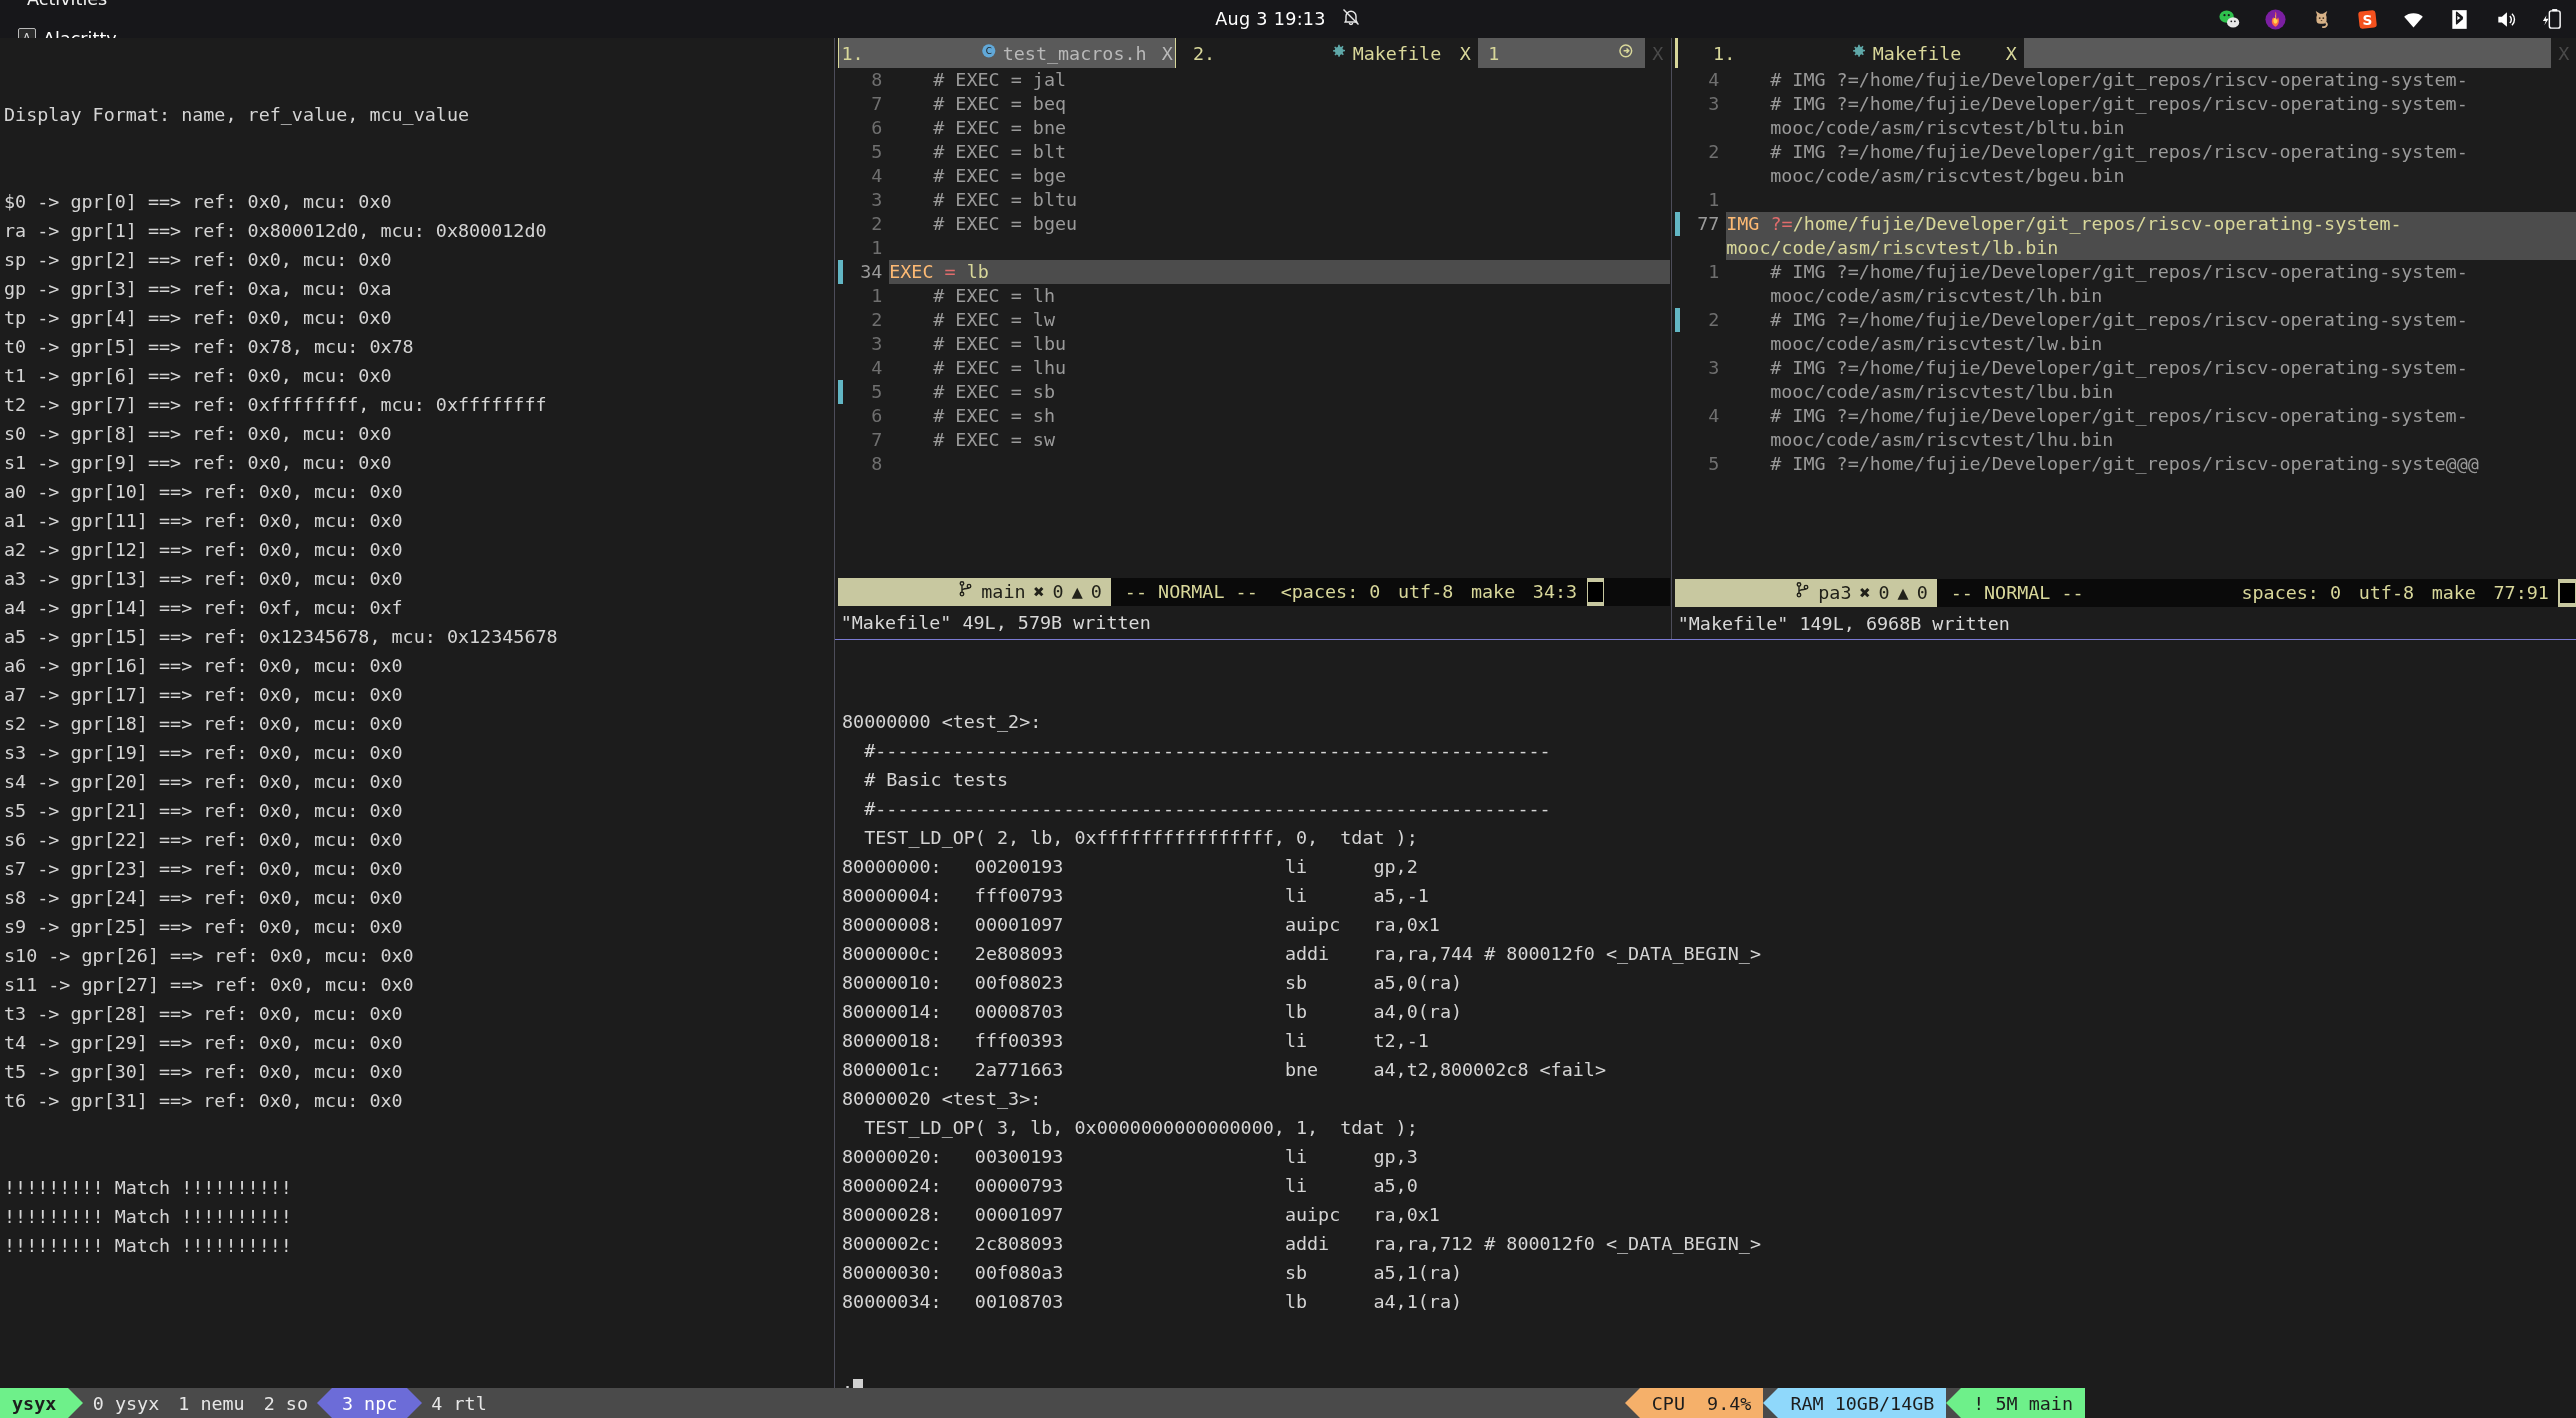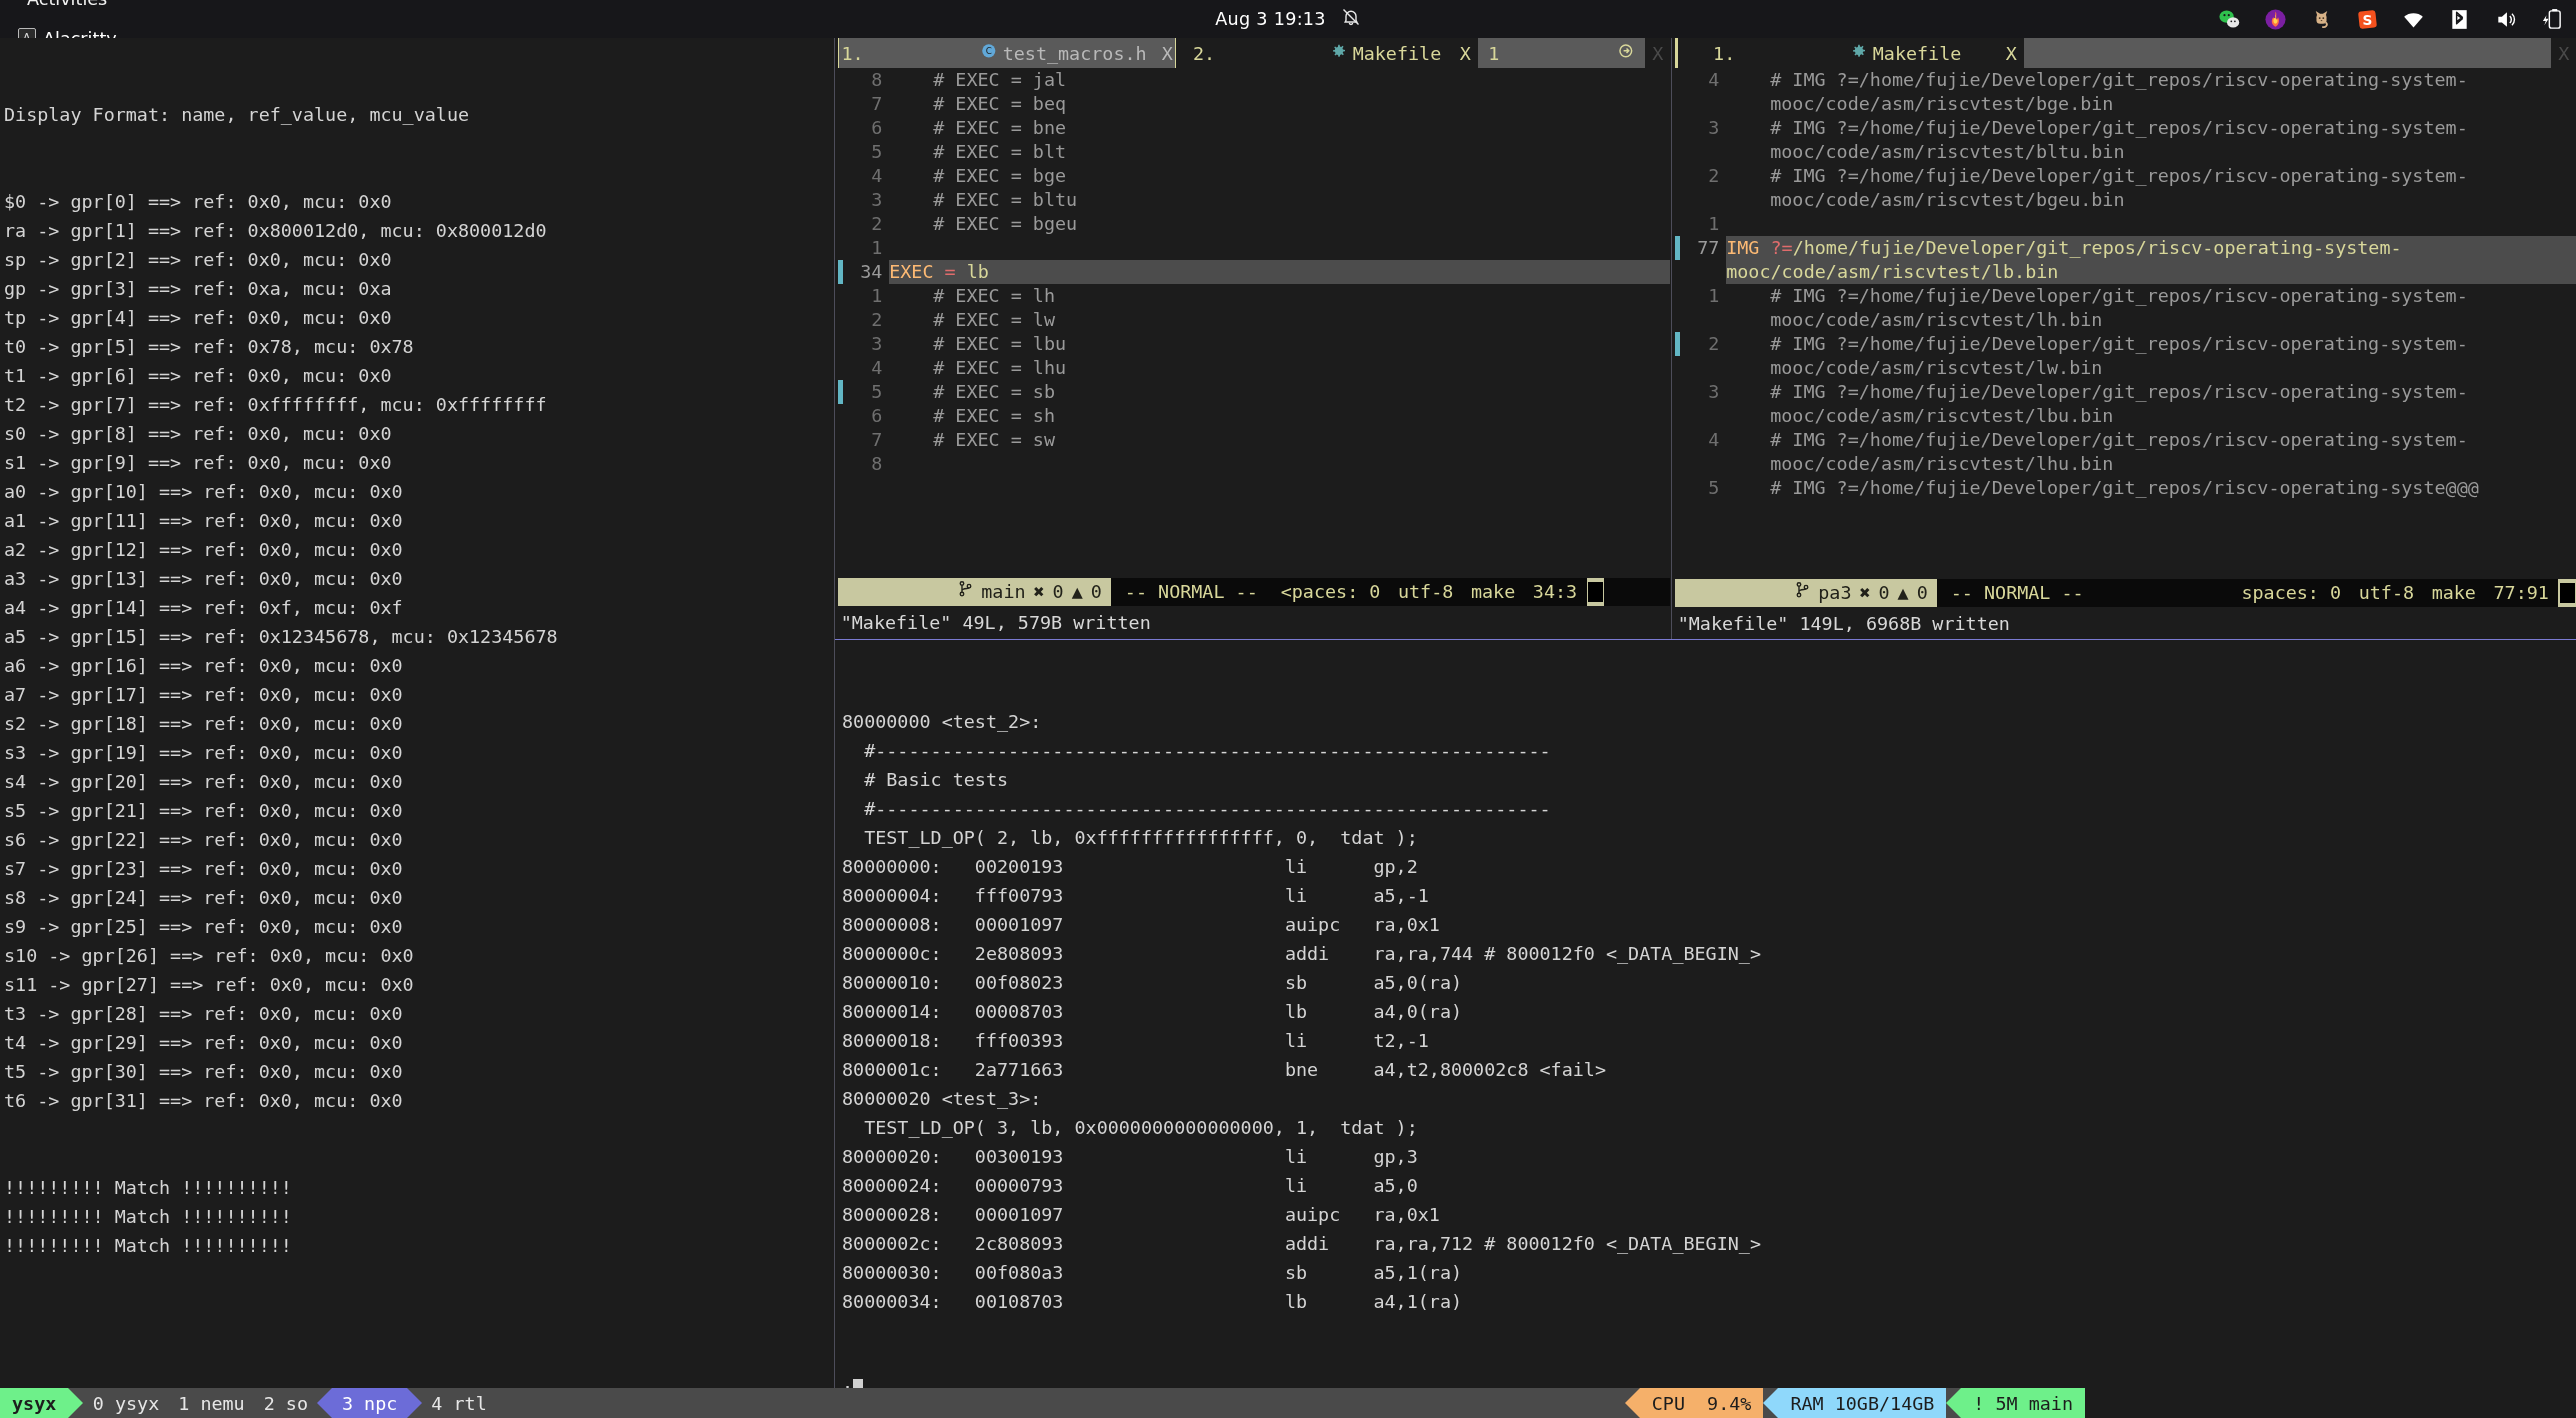--- a/index.html
+++ b/index.html
@@ -309,21 +309,20 @@
         </span>
         <span class="tab-inactive">Makefile</span>
       </div>
       <div style="width:35px"></div>
       <div class="tab-x">X</div>
       <div class="tab-fill"></div>
       <div class="tab-x-dim">X</div>
     </div>
     <div id="right-lines">
         <div class="bufline"><div class="gutter"></div><div class="lnum">4</div><div class="btxt" style="flex: 1 1 0%;"># IMG ?=/home/fujie/Developer/git_repos/riscv-operating-system-</div></div>
-        <div class="bufline"><div class="gutter"></div><div class="lnum"></div><div class="btxt" style="flex: 1 1 0%;">mooc/code/asm/riscvtest/bge.bin</div></div>
         <div class="bufline"><div class="gutter"></div><div class="lnum">3</div><div class="btxt" style="flex: 1 1 0%;"># IMG ?=/home/fujie/Developer/git_repos/riscv-operating-system-</div></div>
         <div class="bufline"><div class="gutter"></div><div class="lnum"></div><div class="btxt" style="flex: 1 1 0%;">mooc/code/asm/riscvtest/bltu.bin</div></div>
         <div class="bufline"><div class="gutter"></div><div class="lnum">2</div><div class="btxt" style="flex: 1 1 0%;"># IMG ?=/home/fujie/Developer/git_repos/riscv-operating-system-</div></div>
         <div class="bufline"><div class="gutter"></div><div class="lnum"></div><div class="btxt" style="flex: 1 1 0%;">mooc/code/asm/riscvtest/bgeu.bin</div></div>
         <div class="bufline"><div class="gutter"></div><div class="lnum">1</div><div class="btxt" style="flex: 1 1 0%;"></div></div>
         <div class="bufline "><div class="gutter cyan"></div><div class="lnum cur">77</div><div class="cur-row" style="flex: 1 1 0%;"><span class="kw-pink">IMG</span><span class="kw-red"> ?=</span><span class="kw-yellow">/home/fujie/Developer/git_repos/riscv-operating-system-</span></div></div>
         <div class="bufline"><div class="gutter"></div><div class="lnum"></div><div class="cur-row kw-yellow" style="flex: 1 1 0%;">mooc/code/asm/riscvtest/lb.bin</div></div>
         <div class="bufline"><div class="gutter"></div><div class="lnum">1</div><div class="btxt" style="flex: 1 1 0%;"># IMG ?=/home/fujie/Developer/git_repos/riscv-operating-system-</div></div>
         <div class="bufline"><div class="gutter"></div><div class="lnum"></div><div class="btxt" style="flex: 1 1 0%;">mooc/code/asm/riscvtest/lh.bin</div></div>
         <div class="bufline"><div class="gutter cyan"></div><div class="lnum">2</div><div class="btxt" style="flex: 1 1 0%;"># IMG ?=/home/fujie/Developer/git_repos/riscv-operating-system-</div></div>

